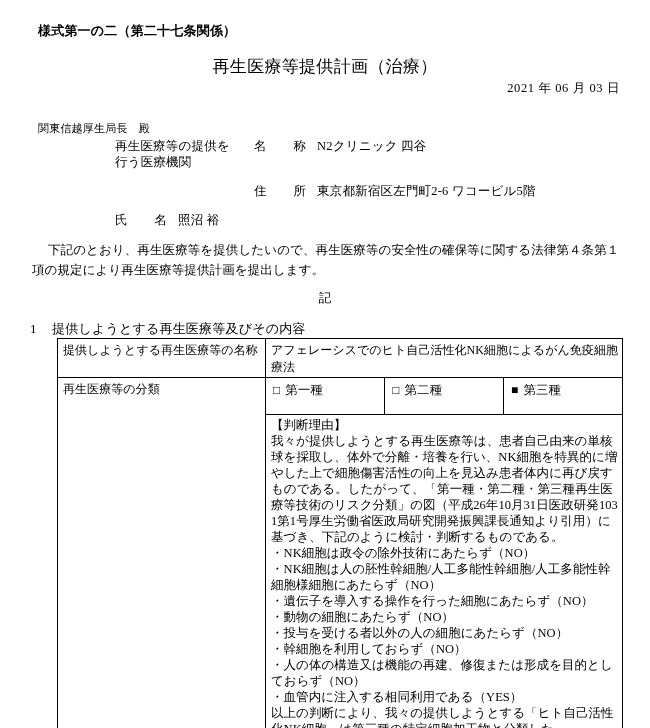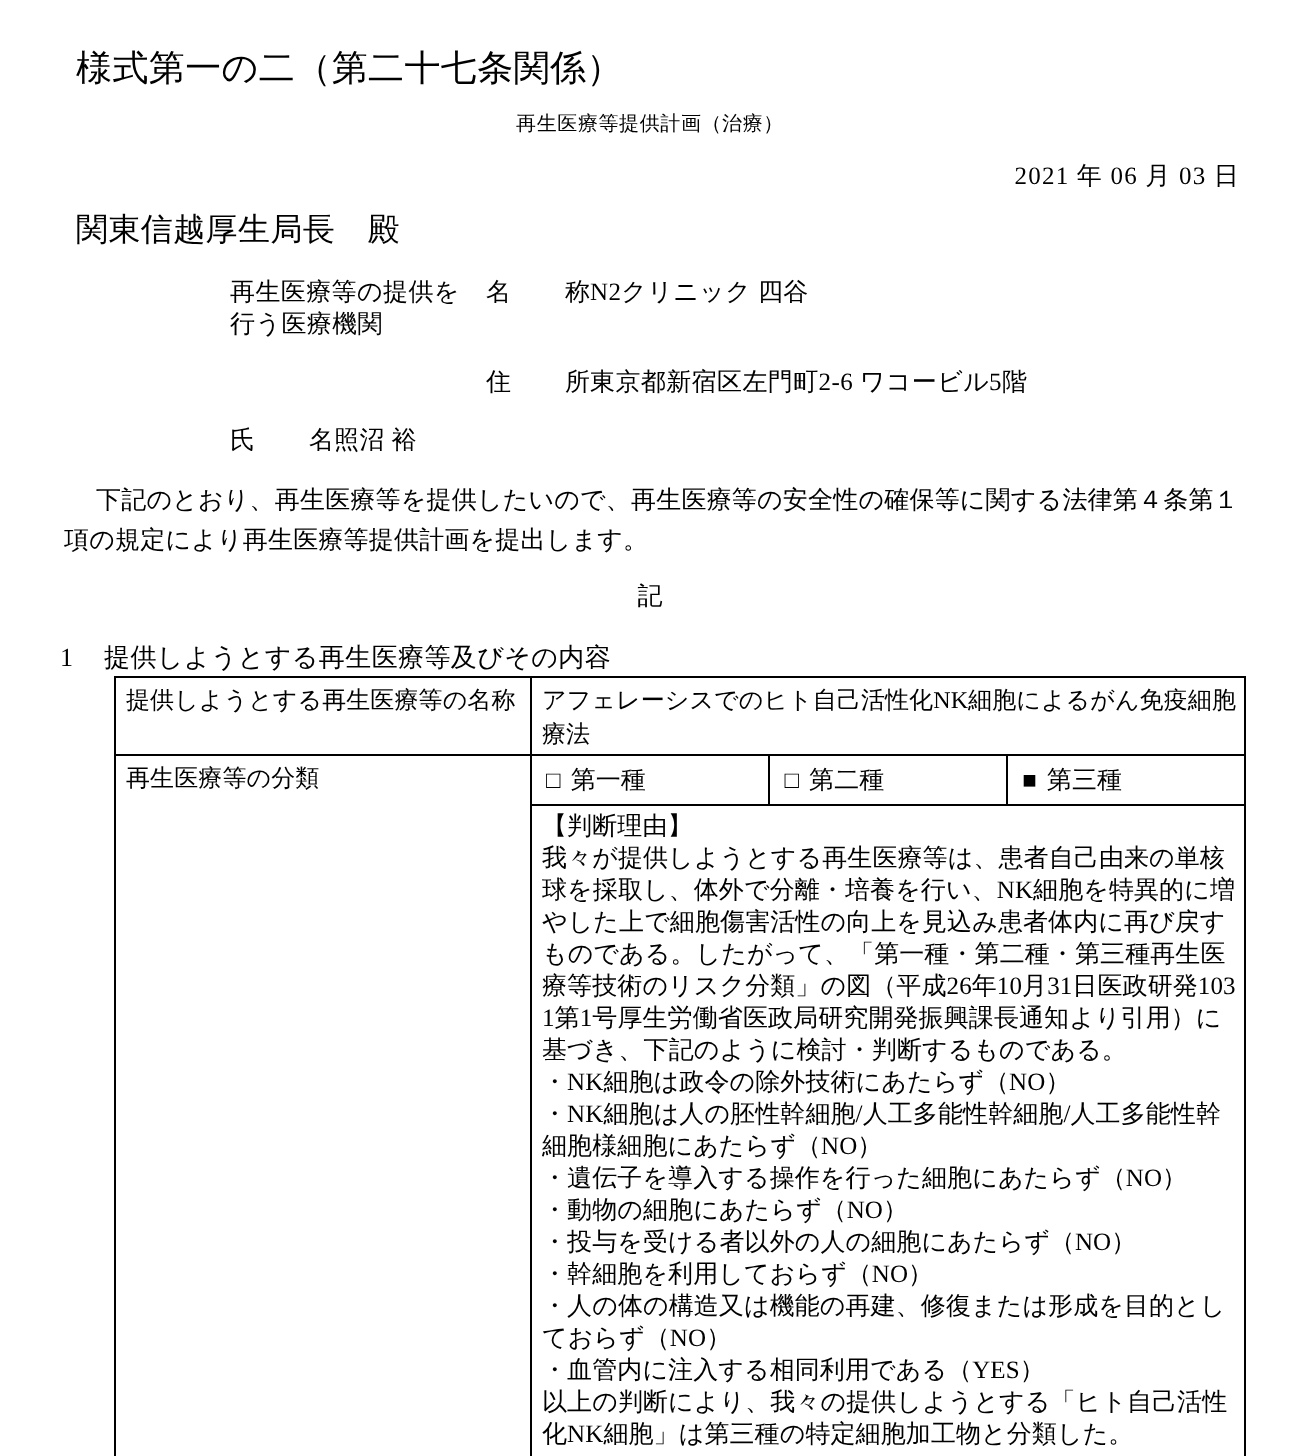--- a/index.html
+++ b/index.html
@@ -23,61 +23,63 @@
     height: 728px;
     box-sizing: border-box;
     padding: 0;
   }
 
   
   .form-no {
     position: absolute;
     left: 38px;
     top: 22px;
-    font-size: 18px;
-    letter-spacing: 0.2px;
-    white-space: nowrap;
+    font-size: 13px;
+    letter-spacing: 0.2px;
+    white-space: nowrap;
+    font-weight: bold;
   }
   .doc-title {
     position: absolute;
     left: 0;
     top: 55px;
     width: 650px;
     text-align: center;
-    font-size: 10px;
+    font-size: 17px;
     letter-spacing: 0.3px;
   }
   .doc-date {
     position: absolute;
     right: 30px;
     top: 80px;
     font-size: 12.5px;
     letter-spacing: 0.6px;
     white-space: nowrap;
   }
   .addressee {
     position: absolute;
     left: 38px;
-    top: 105px;
-    font-size: 16px;
+    top: 121px;
+    font-size: 11px;
     letter-spacing: 0.2px;
     white-space: nowrap;
   }
 
   
   .applicant {
     position: absolute;
     left: 115px;
     top: 138px;
     width: 500px;
   }
   .app-row {
     display: flex;
     align-items: flex-start;
     margin-bottom: 4px;
+    gap: 11px;
   }
   .app-left {
     width: 128px;
     flex: 0 0 128px;
     font-size: 12.5px;
     line-height: 16px;
     letter-spacing: 0.2px;
   }
   .app-left .l2 { display: block; }
   .app-key {
@@ -153,21 +155,21 @@
     font-size: 12.5px;
     line-height: 17px;
     padding-left: 7px;
     padding-top: 5px;
   }
   .cell-value { padding-left: 5px; margin-top: 18px; }
 
   
   .chk-wrap td {
     border: 1px solid #000000;
-    padding: 4px 5px 4px 7px;
+    padding: 4px 5px 16px 7px;
     font-size: 12.5px;
     line-height: 16px;
   }
   .chk-table {
     width: 100%;
     border-collapse: collapse;
     table-layout: fixed;
   }
   .chk-cell {
     white-space: nowrap;

